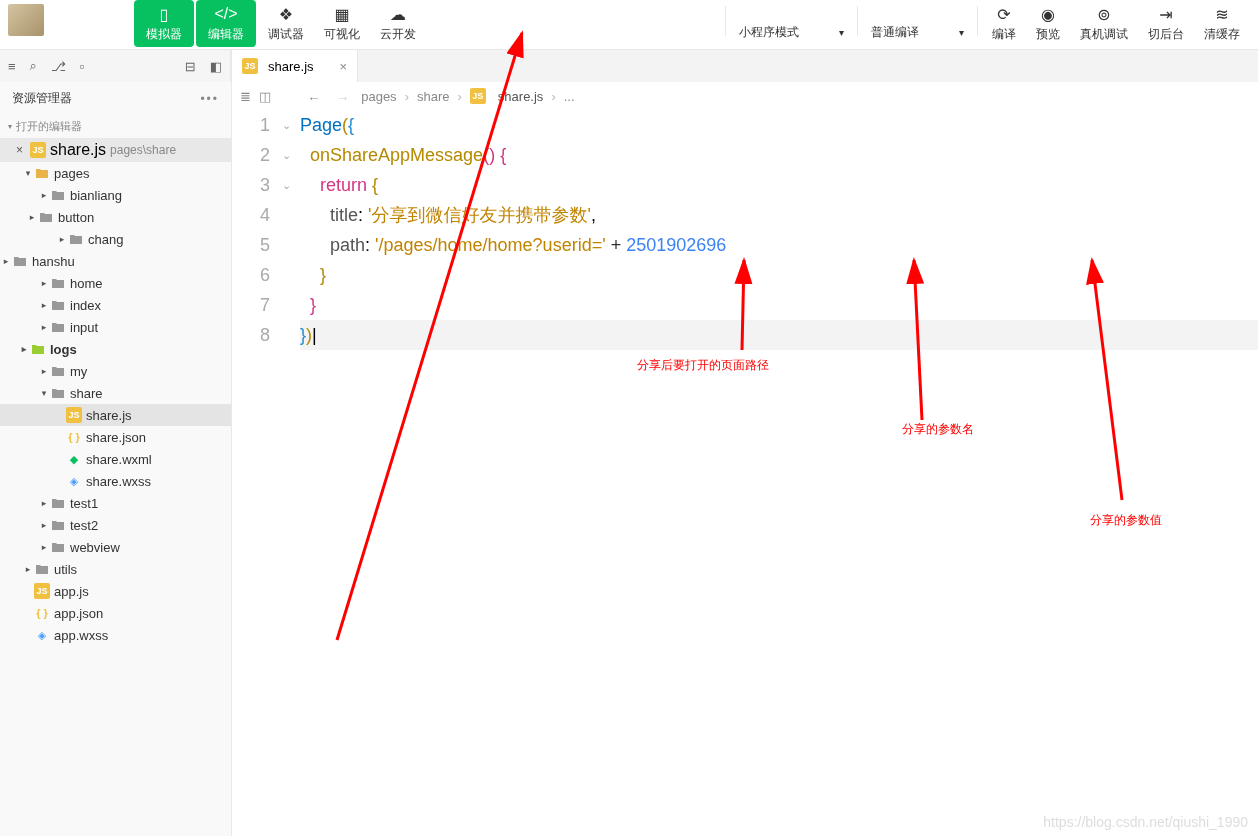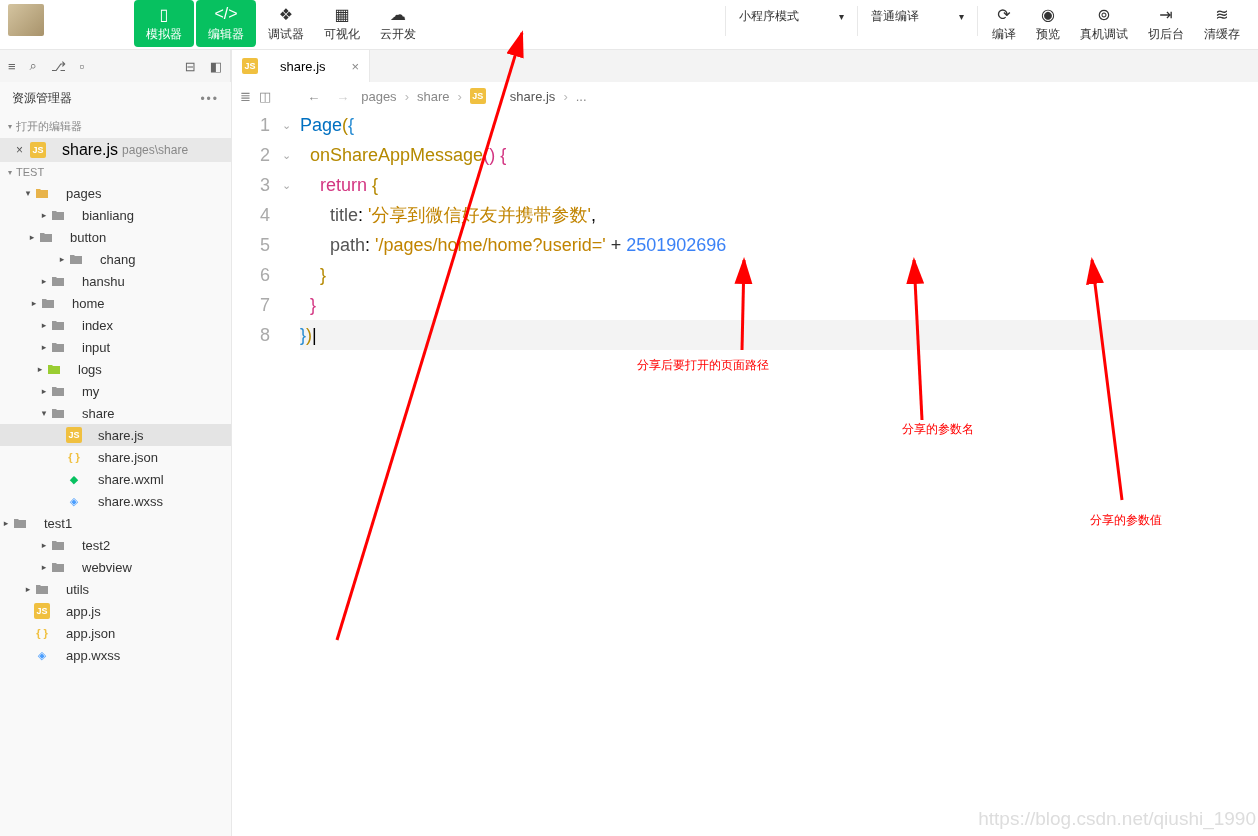--- a/index.html
+++ b/index.html
@@ -4,42 +4,42 @@
   <style>
     * { margin: 0; padding: 0; box-sizing: border-box; font-family: -apple-system, "Microsoft YaHei", sans-serif; }
     body { width: 1258px; height: 836px; background: #fff; overflow: hidden; position: relative; }
     
     .toolbar { height: 50px; display: flex; align-items: flex-start; border-bottom: 1px solid #e8e8e8; padding: 0 8px 0 4px; }
     .avatar { width: 36px; height: 32px; background: linear-gradient(135deg,#d4c4a0,#a8936b); margin: 4px 90px 0 4px; border-radius: 2px; }
     .tool-btn { display: flex; flex-direction: column; align-items: center; padding: 4px 10px; cursor: pointer; font-size: 12px; color: #333; gap: 2px; }
     .tool-btn.green { background: #07c160; color: #fff; border-radius: 4px; margin-right: 2px; padding: 4px 12px; }
     .tool-icon { width: 20px; height: 20px; display: flex; align-items: center; justify-content: center; font-size: 16px; }
     .toolbar-gap { flex: 1; }
-    .dropdown { display: flex; align-items: center; padding: 3px 8px; font-size: 12px; color: #333; gap: 40px; border: 1px solid transparent; margin-top: 4px; }
+    .dropdown { display: flex; align-items: center; padding: 3px 8px; font-size: 12px; color: #333; gap: 40px; border: 1px solid transparent; margin-top: 20px; }
     .dropdown::after { content: "▾"; font-size: 10px; }
     .vdiv { width: 1px; background: #e8e8e8; height: 30px; margin: 6px 4px 0; }
     
     .main { display: flex; height: calc(100% - 50px); }
     
     .iconbar { width: 22px; background: #f5f5f5; border-right: 1px solid #e8e8e8; display: flex; flex-direction: column; align-items: center; padding-top: 8px; gap: 14px; }
     .iconbar span { font-size: 13px; color: #666; cursor: pointer; }
     
     .sidebar { width: 232px; background: #f9f9f9; border-right: 1px solid #e8e8e8; display: flex; flex-direction: column; }
     .side-head-row { display: flex; height: 32px; }
     .panel-title { font-size: 12px; padding: 8px 12px; display: flex; align-items: center; justify-content: space-between; color: #333; }
     .panel-title .dots { letter-spacing: 2px; color: #888; cursor: pointer; }
     .section { font-size: 11px; color: #888; padding: 4px 8px; display: flex; align-items: center; gap: 4px; }
     .section::before { content: "▾"; font-size: 8px; }
     .tree { font-size: 13px; color: #333; }
     .tree-row { display: flex; align-items: center; padding: 3px 0; cursor: pointer; white-space: nowrap; }
     .tree-row.active { background: #e4e4e4; }
     .caret { width: 12px; display: inline-flex; justify-content: center; font-size: 9px; color: #555; }
     .caret.open::before { content: "▾"; }
     .caret.closed::before { content: "▸"; }
-    .ficon { width: 16px; height: 16px; display: inline-flex; align-items: center; justify-content: center; margin-right: 16px; font-size: 11px; border-radius: 2px; }
+    .ficon { width: 16px; height: 16px; display: inline-flex; align-items: center; justify-content: center; margin-right: 4px; font-size: 11px; border-radius: 2px; }
     .fi-folder { color: #888; }
     .fi-folder-o { color: #d9a94c; }
     .fi-js { background: #f0c040; color: #fff; font-weight: bold; font-size: 9px; }
     .fi-json { color: #f0c040; font-weight: bold; }
     .fi-wxml { color: #07c160; }
     .fi-wxss { color: #4a9eff; }
     .fi-lime { color: #9acd32; }
     .path-anno { color: #888; font-size: 12px; margin-left: 4px; }
     
     .editor { flex: 1; display: flex; flex-direction: column; background: #fff; }
@@ -61,21 +61,21 @@
     .tk-str { color: #c18401; }
     .tk-num { color: #3b82f6; }
     .tk-op { color: #333; }
     .tk-br1 { color: #b58900; }
     .tk-br2 { color: #268bd2; }
     .tk-br3 { color: #d33682; }
     .hl-line { display: inline-block; background: #f3f3f3; width: 100%; }
     
     .annotation { position: absolute; color: #ff0000; font-size: 12px; font-family: "Microsoft YaHei"; }
     .arrow-svg { position: absolute; pointer-events: none; }
-    .watermark { position: absolute; right: 2px; bottom: 6px; color: #ddd; font-size: 19px; }
+    .watermark { position: absolute; right: 10px; bottom: 6px; color: #ddd; font-size: 14px; }
   </style>
 </head>
 <body>
 
 <div class="toolbar">
   <div class="avatar"></div>
   <div class="tool-btn green">
       <span class="tool-icon">▯</span>
       <span>模拟器</span>
     </div>
@@ -145,23 +145,20 @@
     </div>
     <div class="section">
         <span>打开的编辑器</span>
       </div>
     <div class="tree-row" style="padding-left:16px;background:#e8e8e8">
       <span style="width:14px;color:#555;font-size:12px">×</span>
       <span class="ficon fi-js">JS</span>
       <span>share.js</span>
       <span class="path-anno">pages\share</span>
     </div>
-    <div class="section">
-        <span>TEST</span>
-      </div>
     <div class="tree" id="tree">
         <div class="tree-row" style="padding-left: 22px;">
           <span class="caret open"></span>
           <span class="ficon fi-folder-o">
             <svg width="14" height="12" viewBox="0 0 14 12">
               <path d="M1 2h4l1 1h7v8H1z" fill="#e8b34a"></path>
             </svg>
           </span>
           <span>pages</span>
         </div>
@@ -185,30 +182,30 @@
         </div>
         <div class="tree-row" style="padding-left: 56px;">
           <span class="caret closed"></span>
           <span class="ficon fi-folder">
             <svg width="14" height="12" viewBox="0 0 14 12">
               <path d="M1 2h4l1 1h7v8H1z" fill="#999"></path>
             </svg>
           </span>
           <span>chang</span>
         </div>
-        <div class="tree-row" style="padding-left: 38px;">
+        <div class="tree-row" style="">
           <span class="caret closed"></span>
           <span class="ficon fi-folder">
             <svg width="14" height="12" viewBox="0 0 14 12">
               <path d="M1 2h4l1 1h7v8H1z" fill="#999"></path>
             </svg>
           </span>
           <span>hanshu</span>
         </div>
-        <div class="tree-row" style="padding-left: 28px;">
+        <div class="tree-row" style="padding-left: 38px;">
           <span class="caret closed"></span>
           <span class="ficon fi-folder">
             <svg width="14" height="12" viewBox="0 0 14 12">
               <path d="M1 2h4l1 1h7v8H1z" fill="#999"></path>
             </svg>
           </span>
           <span>home</span>
         </div>
         <div class="tree-row" style="padding-left: 38px;">
           <span class="caret closed"></span>
@@ -221,21 +218,21 @@
         </div>
         <div class="tree-row" style="padding-left: 38px;">
           <span class="caret closed"></span>
           <span class="ficon fi-folder">
             <svg width="14" height="12" viewBox="0 0 14 12">
               <path d="M1 2h4l1 1h7v8H1z" fill="#999"></path>
             </svg>
           </span>
           <span>input</span>
         </div>
-        <div class="tree-row" style="padding-left: 34px;">
+        <div class="tree-row" style="padding-left: 18px; font-weight: bold;">
           <span class="caret closed"></span>
           <span class="ficon fi-lime">
             <svg width="14" height="12" viewBox="0 0 14 12">
               <path d="M1 2h4l1 1h7v8H1z" fill="#9acd32"></path>
             </svg>
           </span>
           <span>logs</span>
         </div>
         <div class="tree-row" style="padding-left: 38px;">
           <span class="caret closed"></span>
@@ -268,21 +265,21 @@
         <div class="tree-row" style="padding-left: 54px;">
           <span class="caret "></span>
           <span class="ficon fi-wxml">◆</span>
           <span>share.wxml</span>
         </div>
         <div class="tree-row" style="padding-left: 54px;">
           <span class="caret "></span>
           <span class="ficon fi-wxss">◈</span>
           <span>share.wxss</span>
         </div>
-        <div class="tree-row" style="">
+        <div class="tree-row" style="padding-left: 38px;">
           <span class="caret closed"></span>
           <span class="ficon fi-folder">
             <svg width="14" height="12" viewBox="0 0 14 12">
               <path d="M1 2h4l1 1h7v8H1z" fill="#999"></path>
             </svg>
           </span>
           <span>test1</span>
         </div>
         <div class="tree-row" style="padding-left: 38px;">
           <span class="caret closed"></span>

